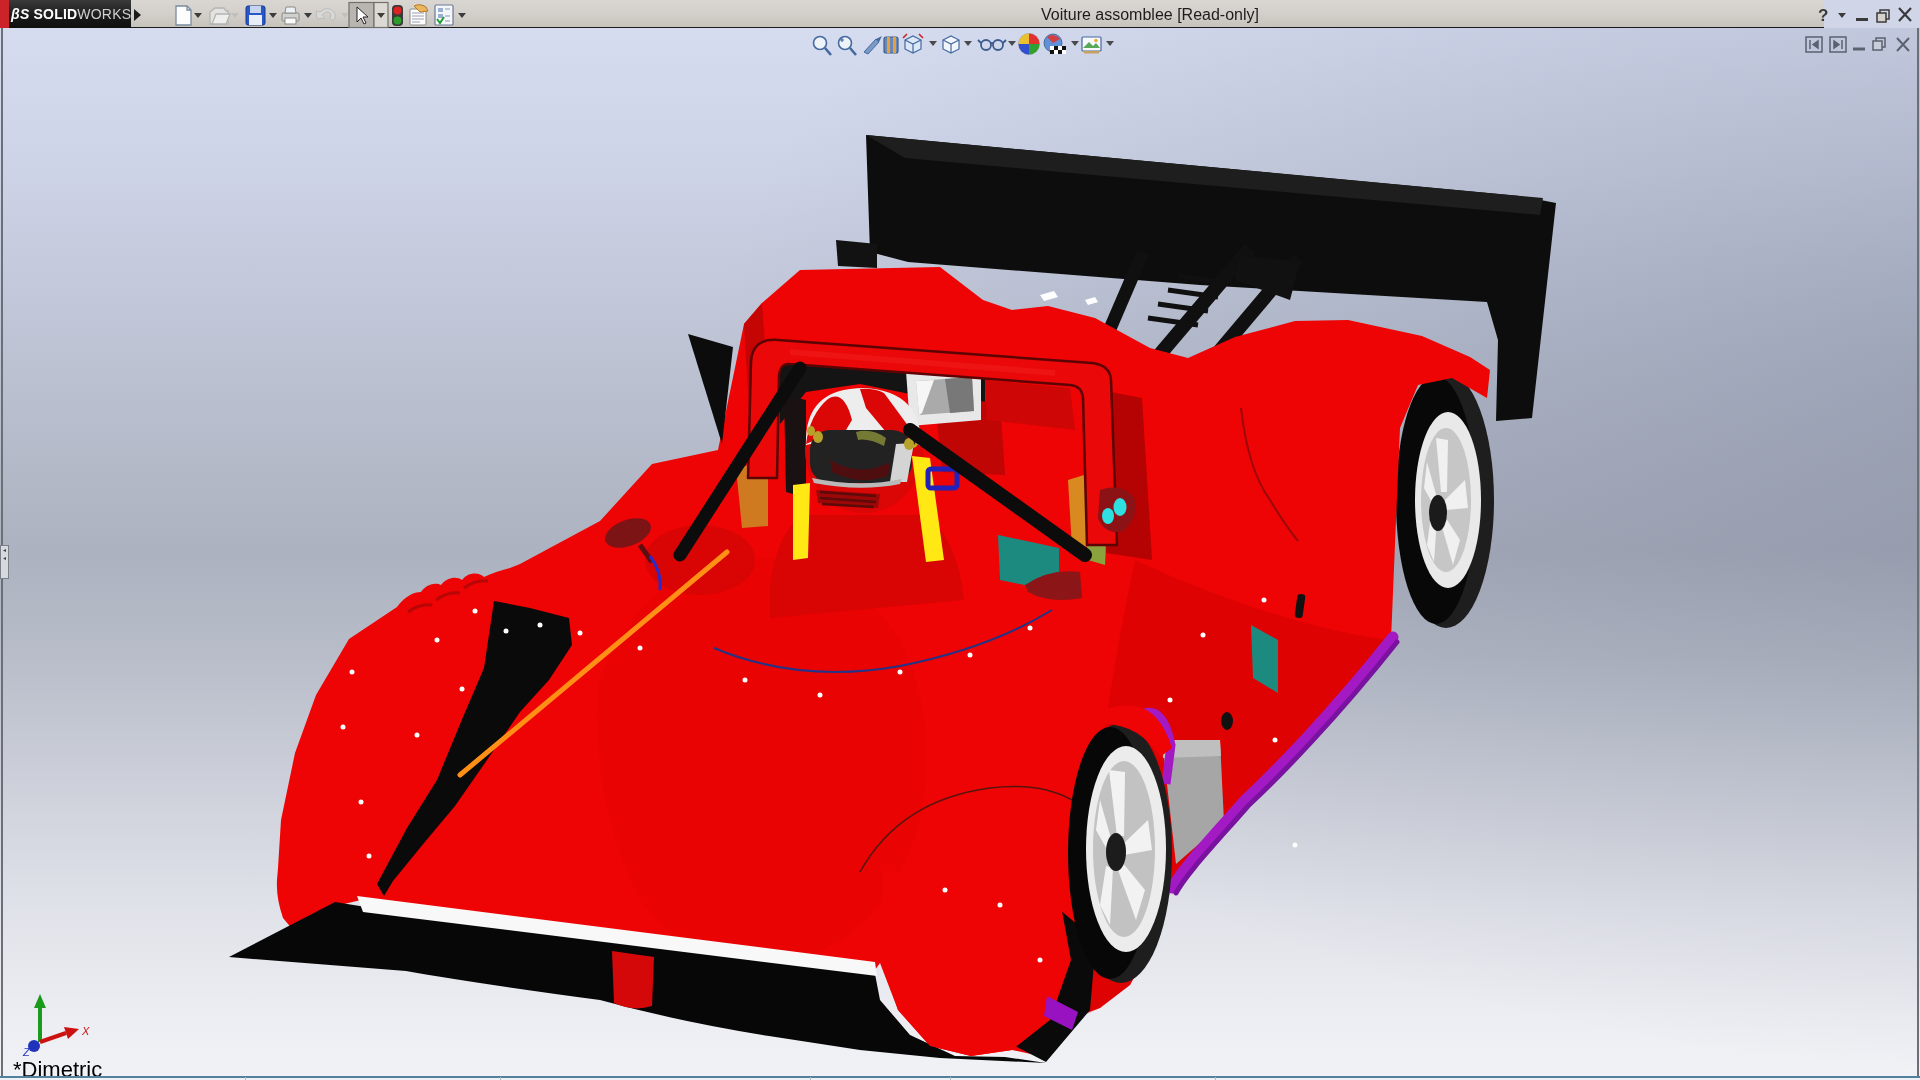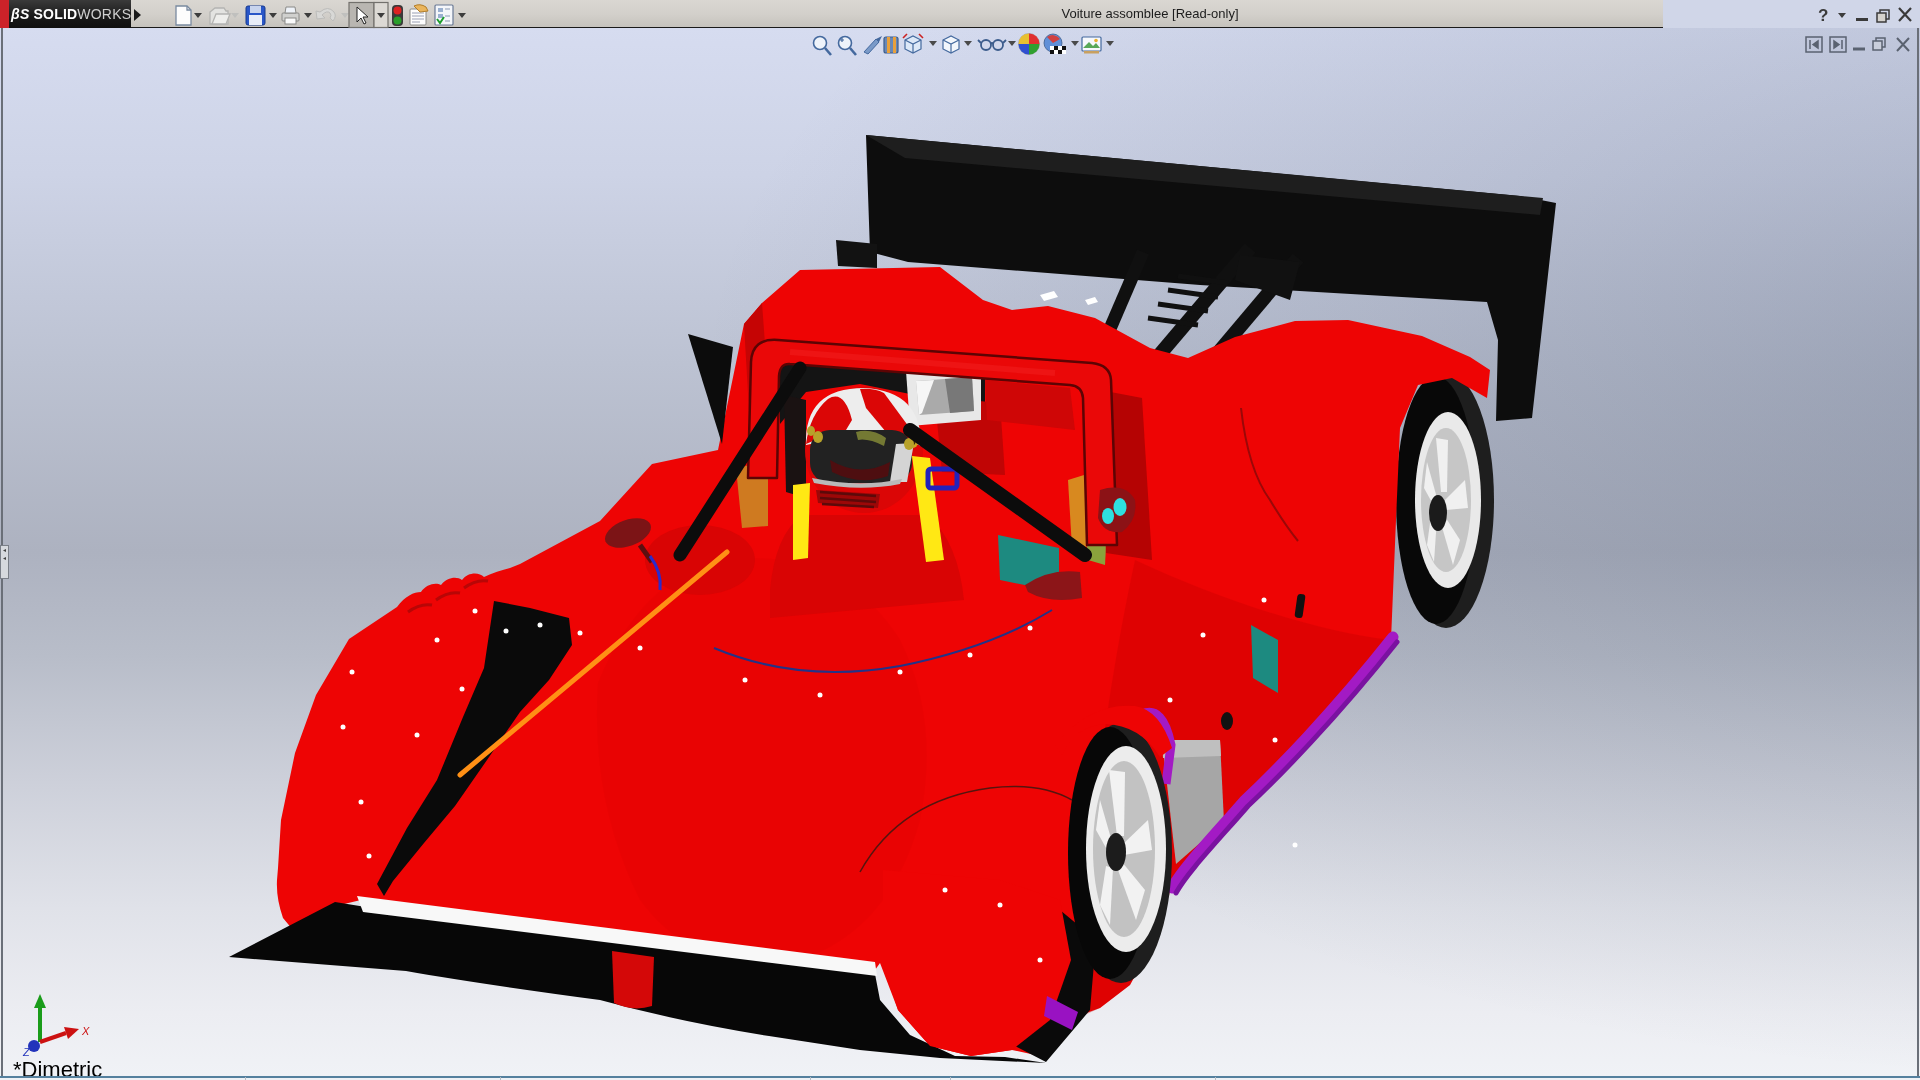--- a/index.html
+++ b/index.html
@@ -4,29 +4,29 @@
 <style>
   html,body{margin:0;padding:0;width:1920px;height:1080px;overflow:hidden;
     font-family:"Liberation Sans", sans-serif;}
   #stage{position:absolute;left:0;top:0;width:1920px;height:1080px;background:#d0d6e8;}
   
   #vp{position:absolute;left:0;top:28px;width:1920px;height:1048px;
     background:radial-gradient(1400px 700px at 2100px 350px, rgba(70,82,108,0.30), rgba(70,82,108,0) 100%),
       linear-gradient(180deg,#d6dcf0 0%,#cdd3e6 14%,#bcc2d2 32%,#adb2c0 50%,
       #b8bdc9 60%,#cdd0da 72%,#e0e2e9 84%,#ecedf2 94%,#f0f2f6 100%);}
   
-  #tbar{position:absolute;left:0;top:0;width:1663px;height:28px;
+  #tbar{position:absolute;left:0;top:0;width:1824px;height:28px;
     background:linear-gradient(180deg,#dad7d2 0%,#d2cfca 55%,#c6c3bd 100%);
     border-bottom:1px solid #1a1a1a;box-sizing:border-box;}
   #logo{position:absolute;left:0;top:0;width:131px;height:28px;
     background:linear-gradient(180deg,#3a3a3a 0%,#191919 60%,#101010 100%);}
   #logo .red{position:absolute;left:0;top:0;width:9px;height:28px;background:#cc2229;}
   #logo .txt{position:absolute;left:11px;top:6px;color:#fff;font-size:14px;white-space:nowrap;letter-spacing:0.2px;}
   #title{position:absolute;left:1020px;top:6px;width:260px;text-align:center;
-    font-size:13px;color:#1c1c1c;}
+    font-size:16px;color:#1c1c1c;}
   
   #sbar{position:absolute;left:0;top:1076px;width:1920px;height:4px;background:#eef1f5;
     border-top:2px solid #54809e;box-sizing:border-box;}
   .ssep{position:absolute;top:1077px;width:1px;height:3px;background:#b5bcc4;}
   
   #ltab{position:absolute;left:0;top:545px;width:9px;height:34px;background:#d6d9de;
     border:1px solid #7a7f88;box-sizing:border-box;font-size:6px;color:#444;line-height:8px;text-align:center;}
   #dimetric{position:absolute;left:13px;top:1057px;font-size:22px;color:#000;}
   .vline{position:absolute;top:28px;width:2px;height:1048px;background:#6a6f78;}
 </style>

